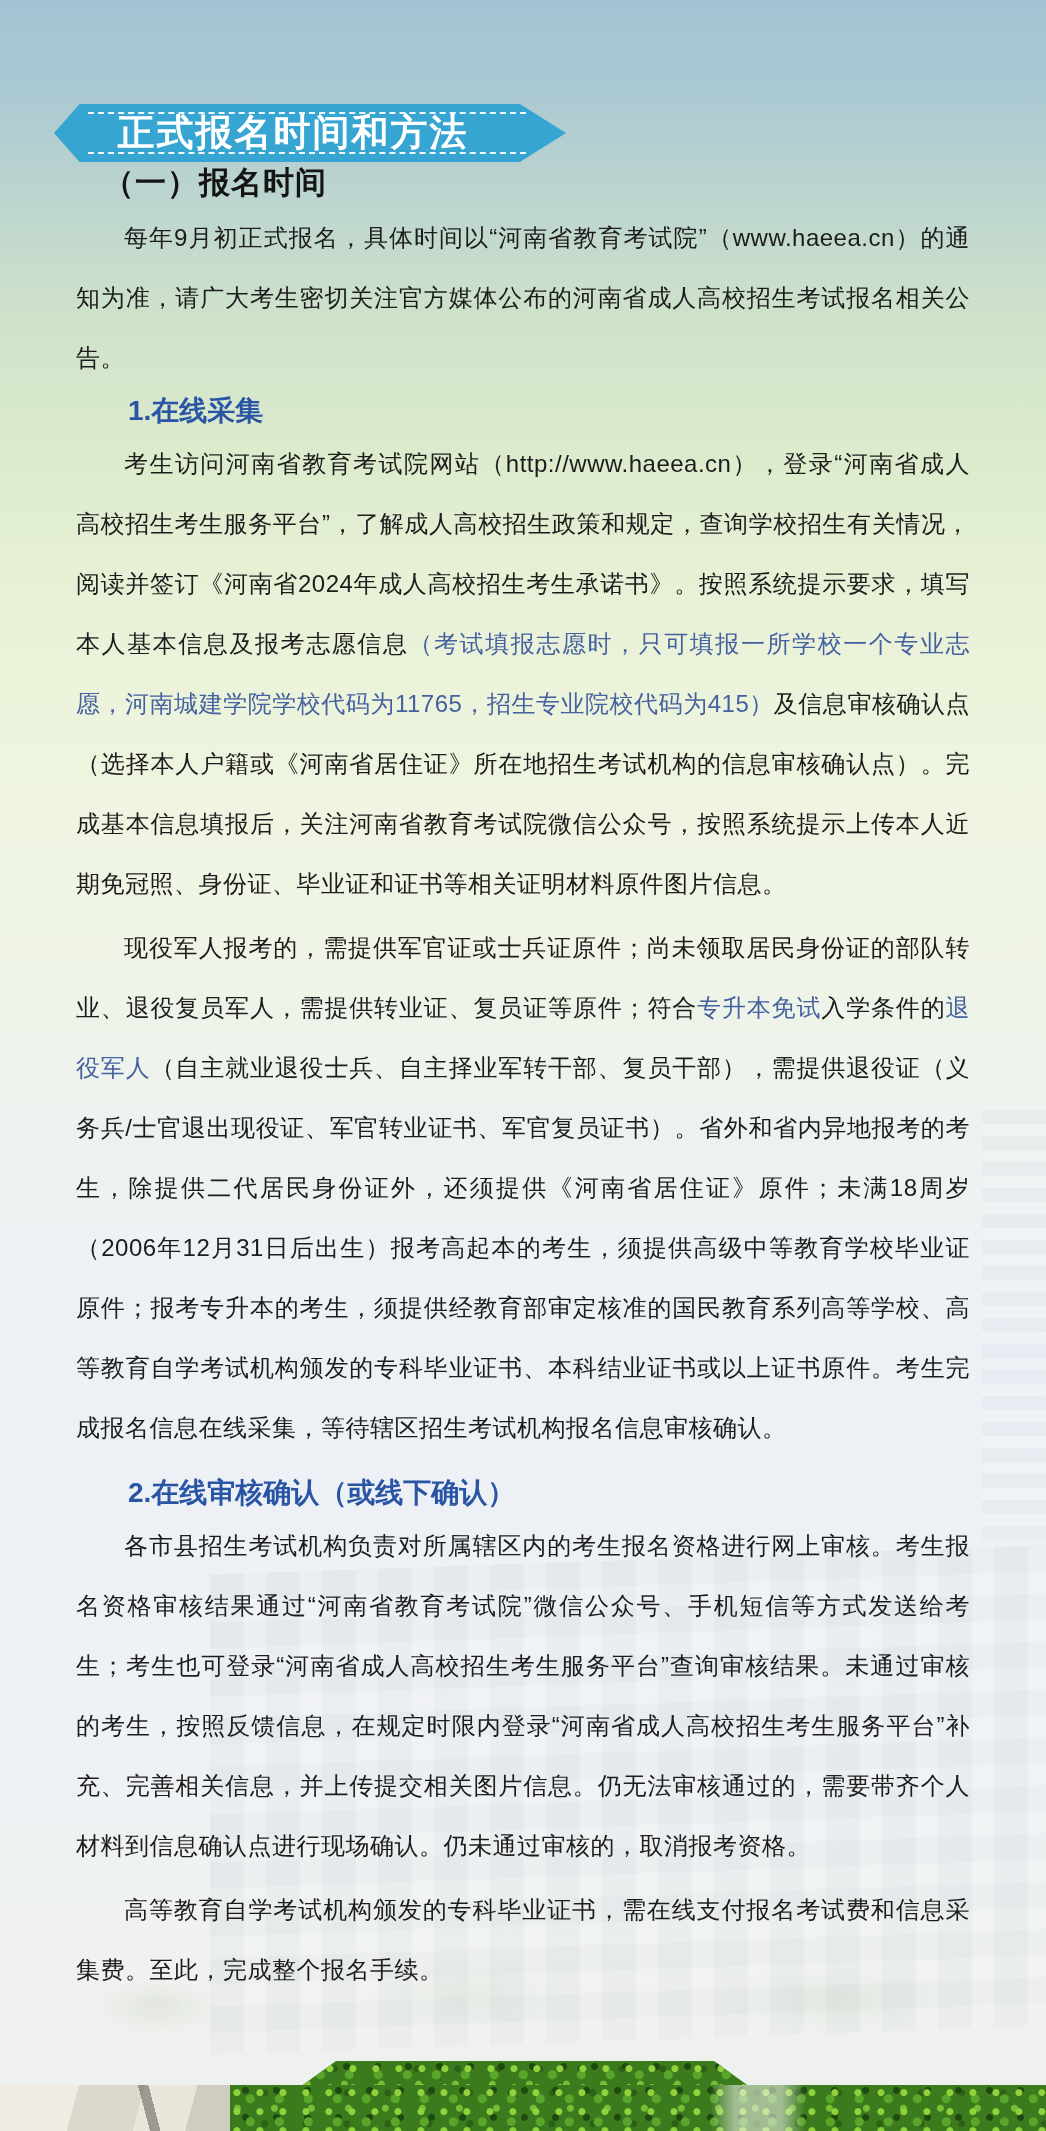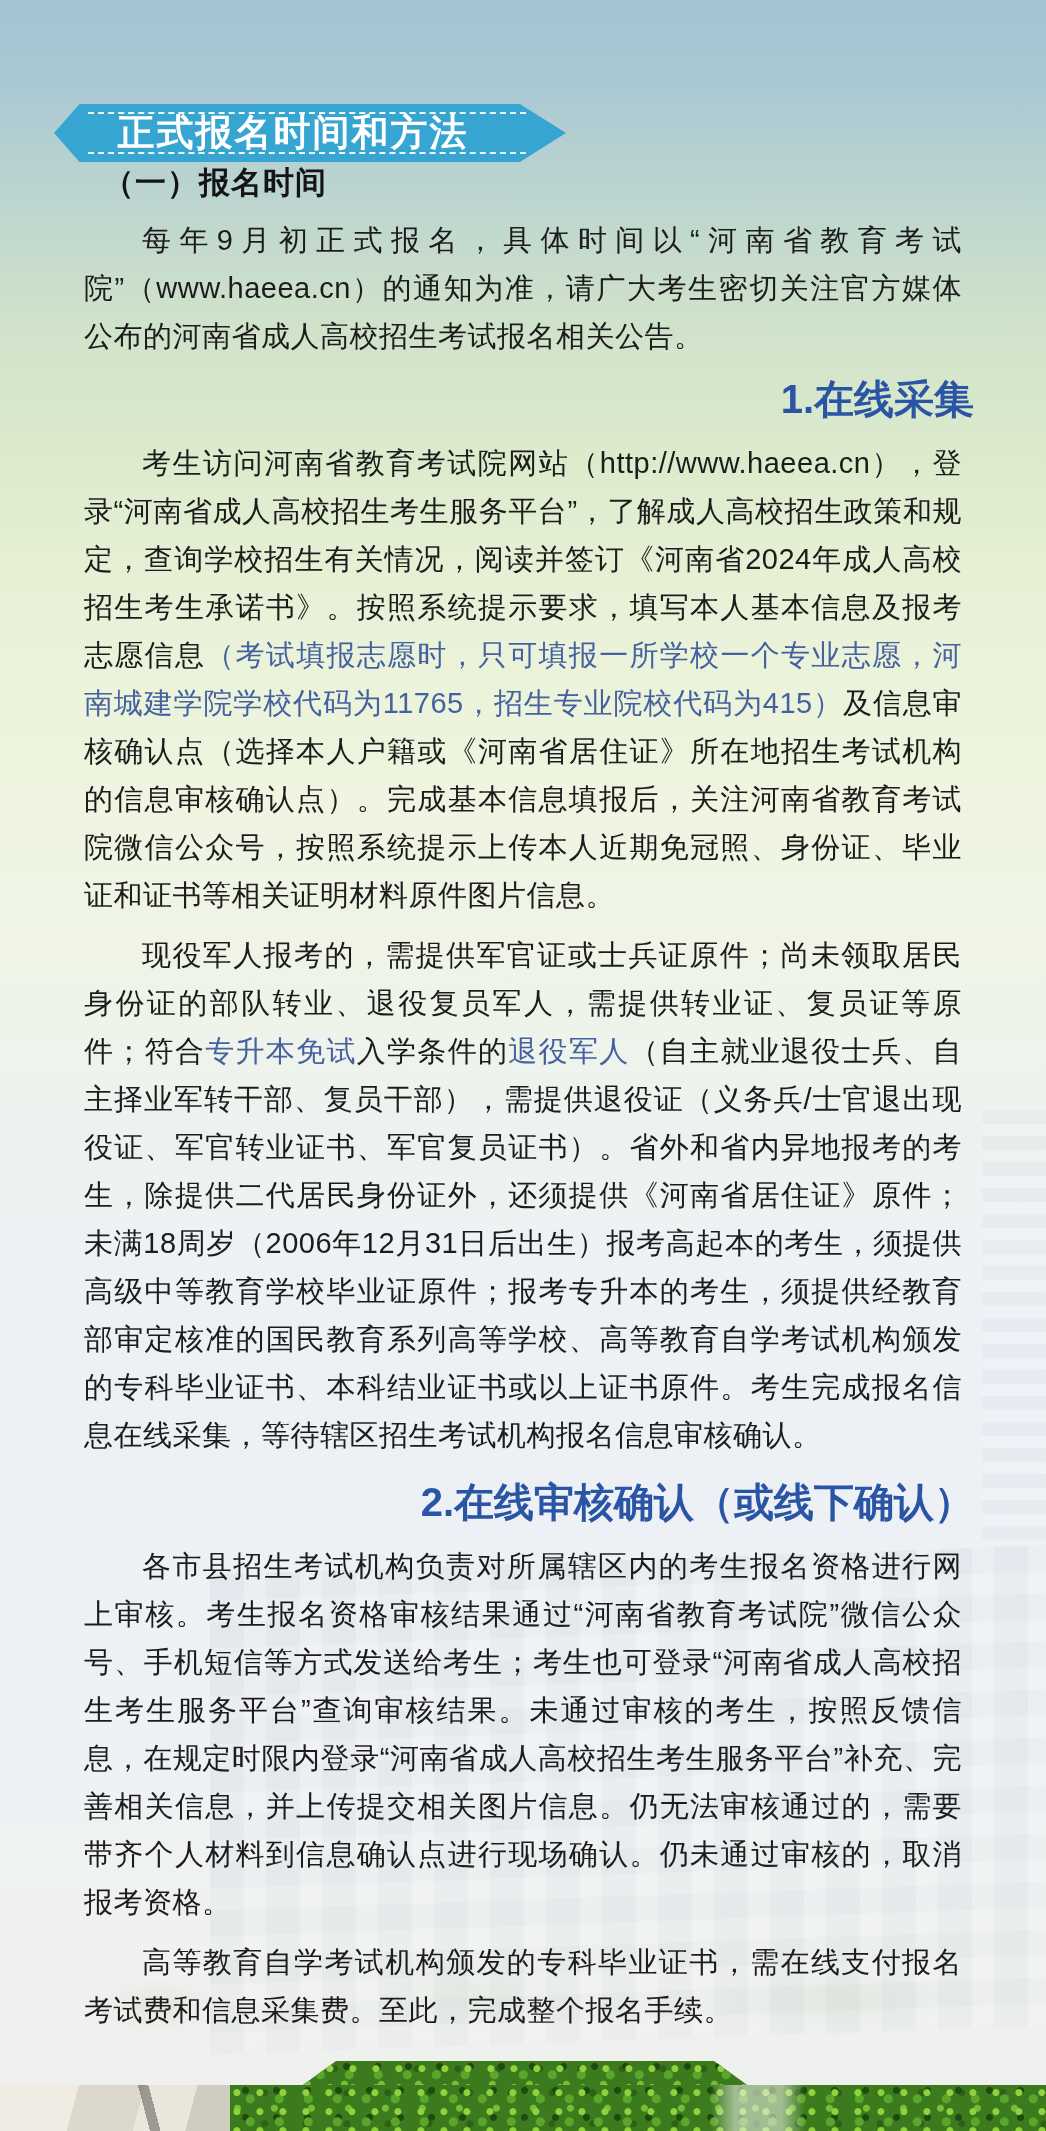--- a/index.html
+++ b/index.html
@@ -31,22 +31,22 @@
   .banner-shape{position:absolute;inset:0;background:#36a5d2;
     clip-path:polygon(0% 50%, 5% 0%, 91% 0%, 100% 50%, 91% 100%, 5% 100%);}
   .banner-dash{position:absolute;left:34px;right:40px;height:0;border-top:2px dashed rgba(255,255,255,.92);}
   .banner-dash.top{top:8px;}
   .banner-dash.bottom{bottom:8px;}
   .banner-text{position:absolute;left:10px;right:44px;top:50%;transform:translateY(-50%);
     text-align:center;color:#ffffff;font-size:37px;font-weight:700;letter-spacing:2px;white-space:nowrap;}
   
   .content{position:relative;z-index:2;padding:0 72px;}
   h2.sec{font-size:31px;font-weight:700;color:#141414;margin:0;text-indent:1em;letter-spacing:1px;}
-  h3.step{font-size:40px;font-weight:700;margin:0;text-indent:2em;text-align:right;}
-  p.para{font-size:29px;line-height:48px;color:#1c1c1c;text-align:justify;text-indent:2em;margin:12px;letter-spacing:.5px;}
+  h3.step{font-size:28px;font-weight:700;margin:0;text-indent:2em;}
+  p.para{font-size:24px;line-height:60px;color:#1c1c1c;text-align:justify;text-indent:2em;margin:4px;letter-spacing:.5px;}
   .b{font-weight:700;color:#101010;}
   .mt-h2a{margin-top:32px;}
   .mt-p1{margin-top:12px;}
   .mt-h2b{margin-top:26px;}
   .mt-intro{margin-top:12px;}
   .mt-h3a{margin-top:6px;}
   .mt-sp{margin-top:6px;}
   .mt-h3b{margin-top:8px;}
   .mt-h3c{margin-top:14px;}
   

